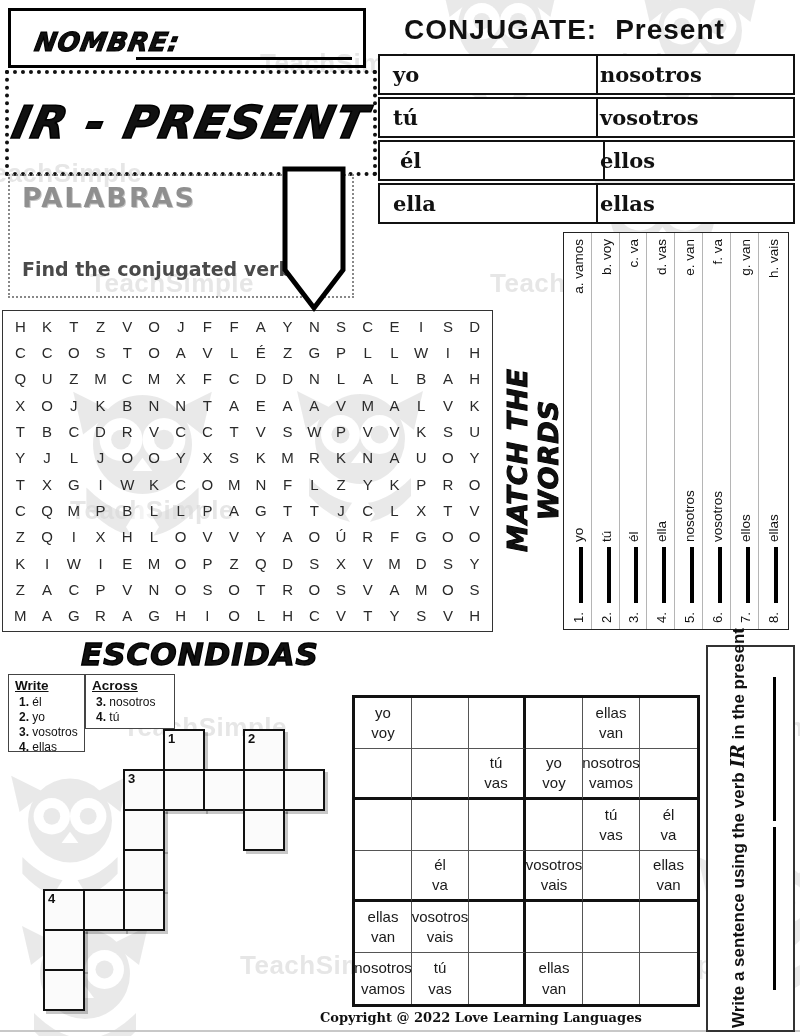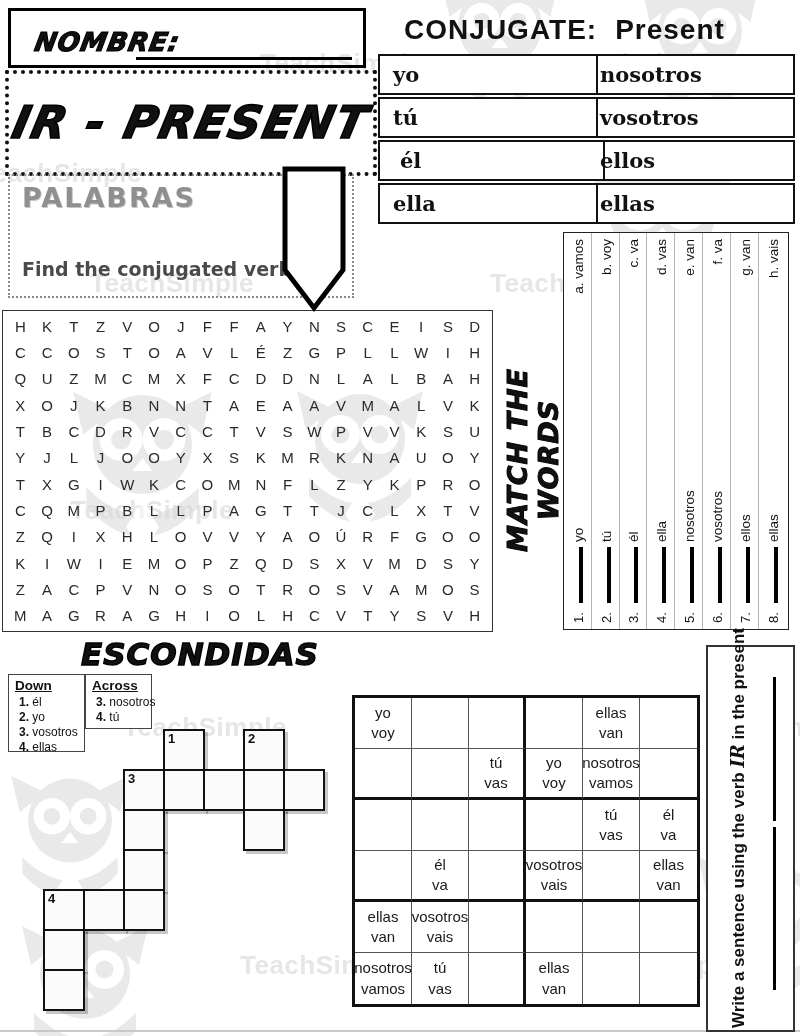--- a/index.html
+++ b/index.html
@@ -53,21 +53,21 @@
   .m-line{width:56px;height:4px;background:#000;margin:0 0 8px 2px;}
   .m-pro{font:13.5px "Liberation Sans",sans-serif;margin-left:5px;padding-bottom:5px;}
   .m-opt{font:13.5px "Liberation Sans",sans-serif;margin-left:auto;padding-bottom:5px;}
   
   .cruci-title{position:absolute;left:60px;top:636px;width:280px;text-align:center;
                font:italic 31px "DejaVu Sans",sans-serif;font-weight:bold;-webkit-text-stroke:1.4px #000;
                letter-spacing:1px;z-index:2;}
   .clue-box{position:absolute;border:1.5px solid #444;background:#fff;box-sizing:border-box;
             padding:3px 4px 0 6px;z-index:2;}
   .clue-down{left:8px;top:674px;width:77px;height:78px;}
-  .clue-across{left:85px;top:674px;width:67px;height:55px;}
+  .clue-across{left:85px;top:674px;width:90px;height:55px;}
   .clue-head{font:bold 13.5px "Liberation Sans",sans-serif;text-decoration:underline;margin-bottom:2px;}
   .clue-item{font:12px "Liberation Sans",sans-serif;margin:0 0 1px 4px;white-space:nowrap;}
   .clue-item b{font-weight:bold;}
   .cw-area{position:absolute;left:43px;top:729px;width:290px;height:290px;z-index:1;}
   .cw-cell{position:absolute;width:42px;height:42px;border:2.5px solid #111;background:#fbfbfb;
            box-sizing:border-box;box-shadow:3px 3px 0 rgba(0,0,0,.22);}
   .cw-num{position:absolute;left:3px;top:0px;font:bold 13px "Liberation Sans",sans-serif;}
   
   .sudoku-title{position:absolute;left:430px;top:648px;width:190px;text-align:center;
                 font:italic 31px "DejaVu Sans",sans-serif;font-weight:bold;-webkit-text-stroke:1.4px #000;
@@ -462,21 +462,21 @@
       <div class="match-row">
         <span class="m-num">8.</span>
         <span class="m-line"></span>
         <span class="m-pro">ellas</span>
         <span class="m-opt">h. vais</span>
       </div>
     </div>
 
   <div class="cruci-title">ESCONDIDAS</div>
   <div class="clue-box clue-down">
-    <div class="clue-head">Down</div>
+    <div class="clue-head">Write</div>
     <div class="clue-item"><b>1.</b> <span>él</span></div>
     <div class="clue-item"><b>2.</b> <span>yo</span></div>
     <div class="clue-item"><b>3.</b> <span>vosotros</span></div>
     <div class="clue-item"><b>4.</b> <span>ellas</span></div>
   </div>
   <div class="clue-box clue-across">
     <div class="clue-head">Across</div>
     <div class="clue-item"><b>3.</b> <span>nosotros</span></div>
     <div class="clue-item"><b>4.</b> <span>tú</span></div>
   </div>
@@ -590,15 +590,16 @@
       <div class="su-cell no-r no-b"></div>
     </div>
 
   <div class="sent-box"></div>
   <div class="sent-prompt">
     <span>Write a sentence using the verb </span><span class="sent-verb">IR</span><span> in the present</span>
   </div>
   <div class="sent-line" style="top:677px;height:144px"></div>
   <div class="sent-line" style="top:827px;height:163px"></div>
 
+  <div class="copyright">Copyright @ 2022 Love Learning Languages</div>
   <div class="bottom-rule"></div>
 
 </div>
 
 </body></html>

